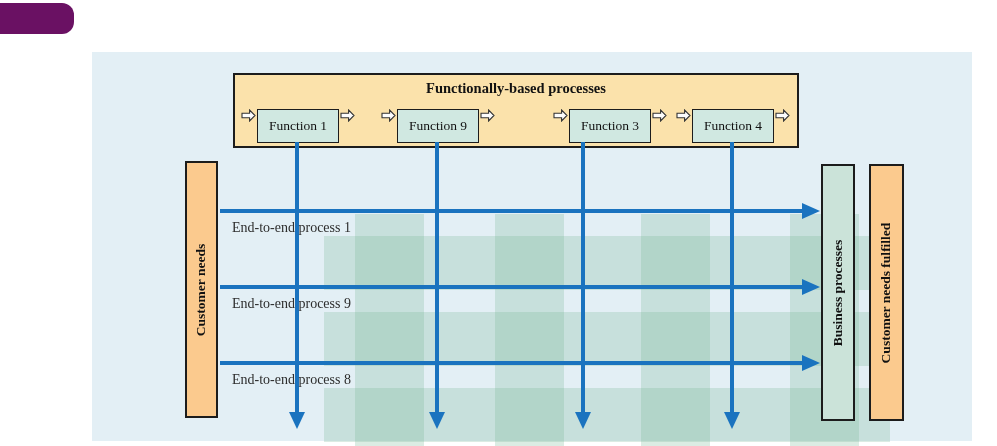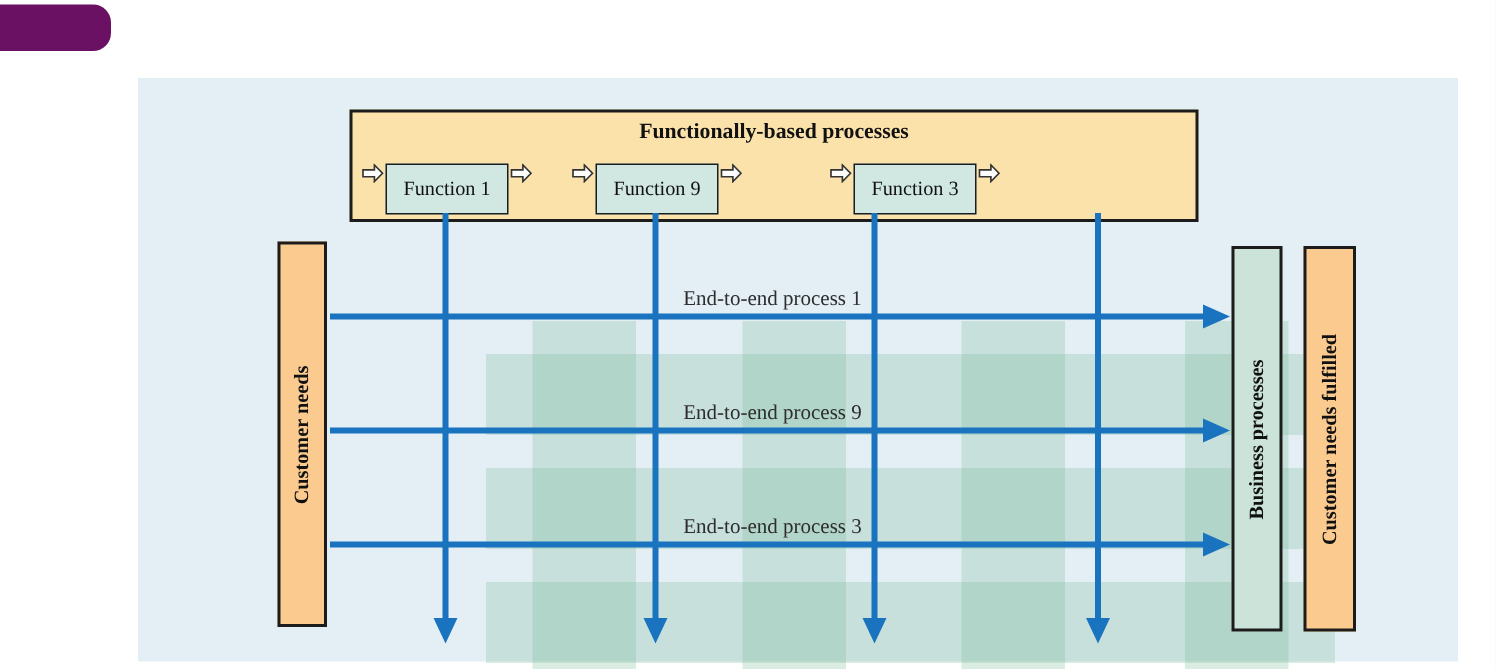--- a/index.html
+++ b/index.html
@@ -49,21 +49,21 @@
   .vh1{left:289px}.vh2{left:429px}.vh3{left:575px}.vh4{left:724px}
   
   .hline{position:absolute;left:220px;width:582px;height:4px;background:#1a73bf;z-index:4;}
   .hl1{top:209px}.hl2{top:285px}.hl3{top:361px}
   .hhead{position:absolute;left:802px;width:0;height:0;z-index:4;
     border-top:8px solid transparent;border-bottom:8px solid transparent;
     border-left:18px solid #1a73bf;}
   .hh1{top:203px}.hh2{top:279px}.hh3{top:355px}
   
   .plabel{position:absolute;left:232px;width:566px;height:17px;line-height:17px;
-    text-align:center;font-size:14px;color:#2d2d2d;z-index:5;}
+    text-align:left;font-size:14px;color:#2d2d2d;z-index:5;margin-top:28px;}
   .pl1{top:191px}.pl2{top:267px}.pl3{top:343px}
   
   .vbox{position:absolute;box-sizing:border-box;border:2px solid #1c1c1c;
     display:flex;align-items:center;justify-content:center;z-index:3;}
   .vbox .vtext{transform:rotate(-90deg);white-space:nowrap;font-weight:bold;
     font-size:13.5px;color:#111;}
   #customer-needs-box{left:185px;top:161px;width:33px;height:257px;background:#fbca8e;}
   #business-processes-box{left:821px;top:164px;width:34px;height:257px;background:#cbe3d9;}
   #customer-needs-fulfilled-box{left:869px;top:164px;width:35px;height:257px;background:#fbca8e;}
 </style>
@@ -118,39 +118,50 @@
         <path d="M1 4.2 H8.6 V1 L14 6.5 L8.6 12 V8.8 H1 Z" fill="#fdfdfd" stroke="#333" stroke-width="1.1"></path>
       </svg>
     <div class="fbox">
       <span>Function 3</span>
     </div>
     <svg class="flow-arrow" width="15" height="13" viewBox="0 0 15 13">
         <path d="M1 4.2 H8.6 V1 L14 6.5 L8.6 12 V8.8 H1 Z" fill="#fdfdfd" stroke="#333" stroke-width="1.1"></path>
       </svg>
   </div>
 
+  <div class="fgroup fg4">
+    <svg class="flow-arrow" width="15" height="13" viewBox="0 0 15 13">
+        <path d="M1 4.2 H8.6 V1 L14 6.5 L8.6 12 V8.8 H1 Z" fill="#fdfdfd" stroke="#333" stroke-width="1.1"></path>
+      </svg>
+    <div class="fbox">
+      <span>Function 4</span>
+    </div>
+    <svg class="flow-arrow" width="15" height="13" viewBox="0 0 15 13">
+        <path d="M1 4.2 H8.6 V1 L14 6.5 L8.6 12 V8.8 H1 Z" fill="#fdfdfd" stroke="#333" stroke-width="1.1"></path>
+      </svg>
+  </div>
 
   <div class="vline vl1"></div>
   <div class="vline vl2"></div>
   <div class="vline vl3"></div>
   <div class="vline vl4"></div>
   <div class="vhead vh1"></div>
   <div class="vhead vh2"></div>
   <div class="vhead vh3"></div>
   <div class="vhead vh4"></div>
 
   <div class="hline hl1"></div>
   <div class="hline hl2"></div>
   <div class="hline hl3"></div>
   <div class="hhead hh1"></div>
   <div class="hhead hh2"></div>
   <div class="hhead hh3"></div>
   <div class="plabel pl1">End-to-end process 1</div>
   <div class="plabel pl2">End-to-end process 9</div>
-  <div class="plabel pl3">End-to-end process 3</div>
+  <div class="plabel pl3">End-to-end process 8</div>
 
   <div id="customer-needs-box" class="vbox">
     <span class="vtext">Customer needs</span>
   </div>
   <div id="business-processes-box" class="vbox">
     <span class="vtext">Business processes</span>
   </div>
   <div id="customer-needs-fulfilled-box" class="vbox">
     <span class="vtext">Customer needs fulfilled</span>
   </div>

